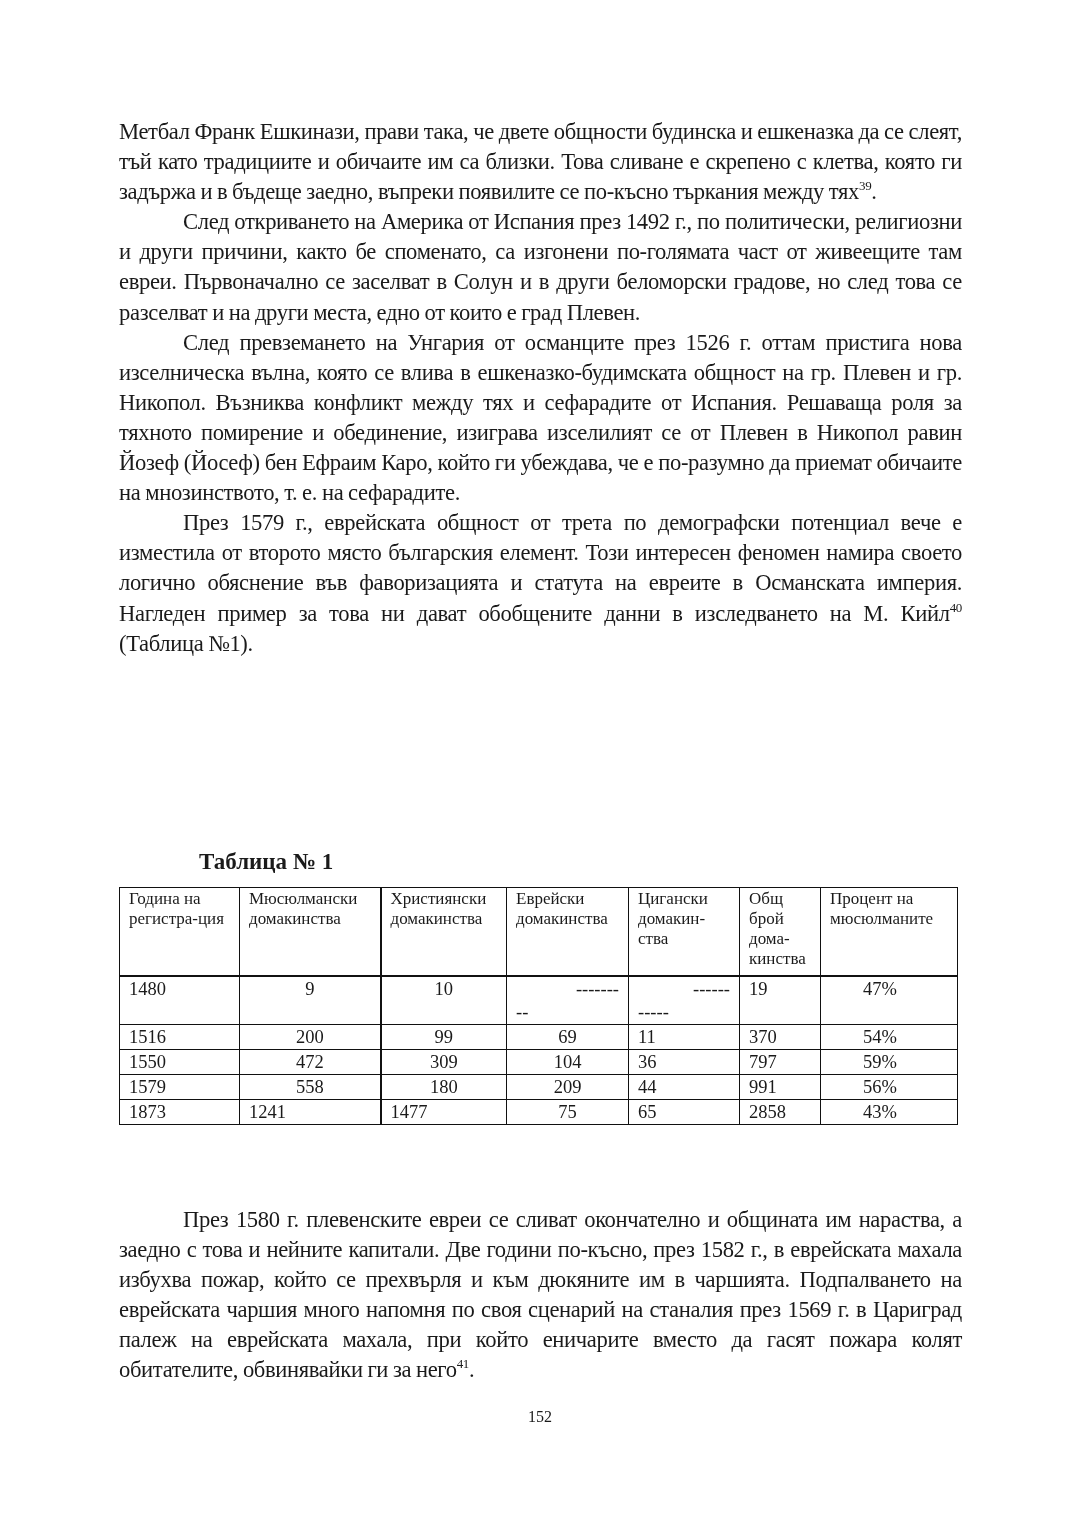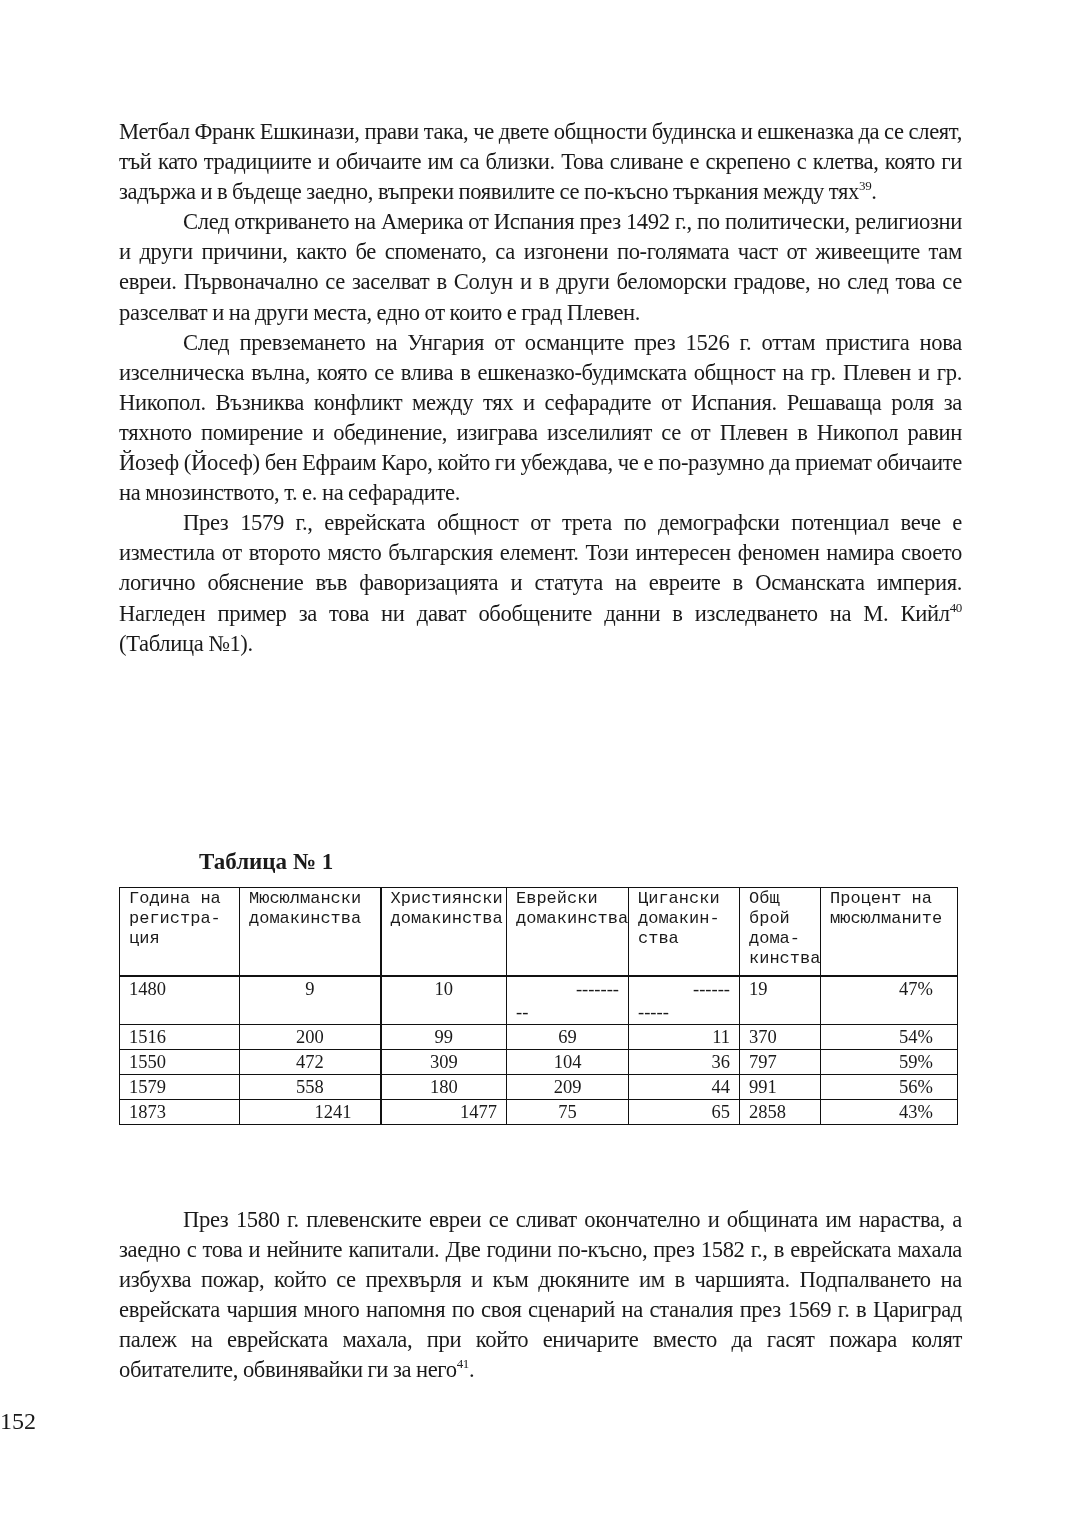--- a/index.html
+++ b/index.html
@@ -20,32 +20,32 @@
     }
     table.data {
       position: absolute; left: 119px; top: 887px;
       border-collapse: collapse; font-size: 17px; line-height: 20px;
       width: 838px; table-layout: fixed;
     }
     table.data th, table.data td {
       border: 1.5px solid #111; padding: 1px 9px 0 9px;
       vertical-align: top; font-weight: normal; text-align: left;
     }
-    table.data tr.head th { border-bottom: 2.5px solid #111; height: 86px; font-family: Liberation Mono, monospace; }
+    table.data tr.head th { border-bottom: 2.5px solid #111; height: 86px; }
     table.data td { font-size: 18.5px; line-height: 23px; }
     table.data td.num { text-align: center; }
-    table.data td.rt { text-align: right; }
-    table.data td.pct { text-align: right; padding-right: 24px; margin-top: 43px; }
+    table.data td.rt { text-align: left; }
+    table.data td.pct { text-align: right; padding-right: 60px; margin-top: 43px; }
     table.data td.dash { line-height: 23px; }
     table.data td.thickl { border-left: 2.5px solid #111; }
     .dash-top { text-align: right; display: block; }
     .dash-bot { text-align: left; display: block; }
     .page-num {
       position: absolute; left: 0; width: 1080px; top: 1408px;
-      font-size: 24px;
+      text-align: center; font-size: 16px;
     }
   </style>
 </head>
 <body>
 
 <div class="page">
   <p class="para"><span>Метбал Франк Ешкинази, прави така, че двете общности будинска и ешкеназка да се слеят, тъй като традициите и обичаите им са близки. Това сливане е скрепено с клетва, която ги задържа и в бъдеще заедно, въпреки появилите се по-късно търкания между тях</span><sup>39</sup><span>.</span></p>
   <p class="para indent">След откриването на Америка от Испания през 1492 г., по политически, религиозни и други причини, както бе споменато, са изгонени по-голямата част от живеещите там евреи. Първоначално се заселват в Солун и в други беломорски градове, но след това се разселват и на други места, едно от които е град Плевен.</p>
   <p class="para indent">След превземането на Унгария от османците през 1526 г. оттам пристига нова изселническа вълна, която се влива в ешкеназко-будимската общност на гр. Плевен и гр. Никопол. Възниква конфликт между тях и сефарадите от Испания. Решаваща роля за тяхното помирение и обединение, изиграва изселилият се от Плевен в Никопол равин Йозеф (Йосеф) бен Ефраим Каро, който ги убеждава, че е по-разумно да приемат обичаите на мнозинството, т. е. на сефарадите.</p>
   <p class="para indent"><span>През 1579 г., еврейската общност от трета по демографски потенциал вече е изместила от второто място българския елемент. Този интересен феномен намира своето логично обяснение във фаворизацията и статута на евреите в Османската империя. Нагледен пример за това ни дават обобщените данни в изследването на М. Кийл</span><sup>40</sup><span> (Таблица №1).</span></p>

